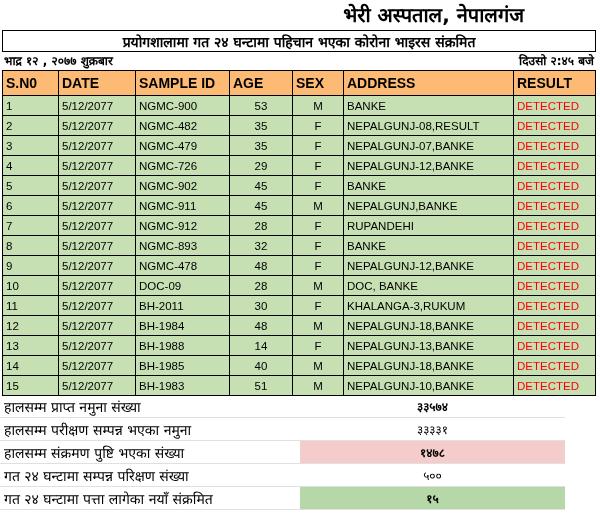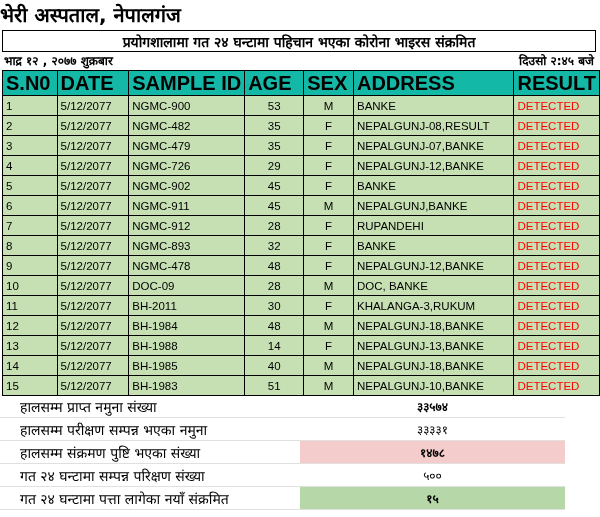--- a/index.html
+++ b/index.html
@@ -1,33 +1,33 @@
 <!DOCTYPE html>
 <html><head>
 <meta charset="utf-8">
 <style>
   html, body { margin: 0; padding: 0; background: #ffffff; }
   body { width: 600px; height: 517px; overflow: hidden; position: relative; font-family: "DejaVu Sans", sans-serif; color: #000; }
   .sheet { position: absolute; left: 0; top: 0; width: 600px; height: 517px; }
 
-  .title { position: absolute; left: 0; top: 0; width: 508px; height: 30px; text-align: left; font-size: 20px; font-weight: bold; line-height: 30px; }
+  .title { position: absolute; left: 16px; top: 0; width: 508px; height: 30px; text-align: right; font-size: 20px; font-weight: bold; line-height: 30px; }
   .subtitle { position: absolute; left: 2px; top: 30px; width: 594px; height: 22px; border: 1px solid #000; text-align: center; font-size: 14px; font-weight: bold; line-height: 22px; box-sizing: border-box; }
   .dateline { position: absolute; left: 2px; top: 52px; width: 594px; height: 18px; font-size: 12px; font-weight: bold; line-height: 18px; }
   .dateline .left { position: absolute; left: 2px; }
   .dateline .right { position: absolute; right: 2px; }
 
   table.data { position: absolute; left: 2px; top: 70px; border-collapse: collapse; table-layout: fixed; }
   table.data td, table.data th { border: 1px solid #000; padding: 0 3px; height: 19px; font-family: "Liberation Sans", sans-serif; font-size: 11.5px; white-space: nowrap; overflow: hidden; }
-  table.data th { background: #14b8a6; height: 24px; text-align: left; font-size: 20px; font-weight: bold; }
+  table.data th { background: #fdba74; height: 24px; text-align: left; font-size: 14px; font-weight: bold; }
   table.data td { background: #c6e0b4; }
   td.c { text-align: center; }
   td.res { color: #ff0000; }
 
   table.summary { position: absolute; left: 0; top: 395px; border-collapse: collapse; table-layout: fixed; }
-  table.summary td { height: 22px; padding: 0 20px; font-size: 14px; border-bottom: 1px solid #e0e0e0; }
+  table.summary td { height: 22px; padding: 0 4px; font-size: 14px; border-bottom: 1px solid #e0e0e0; }
   table.summary td.val { text-align: center; font-weight: bold; font-size: 12px; }
   .pink { background: #f4cccc; }
   .green { background: #b6d7a8; }
 </style>
 </head>
 <body>
 
 <div class="sheet">
   <div class="title">भेरी अस्पताल, नेपालगंज</div>
   <div class="subtitle">प्रयोगशालामा गत २४ घन्टामा पहिचान भएका कोरोना भाइरस संक्रमित</div>

